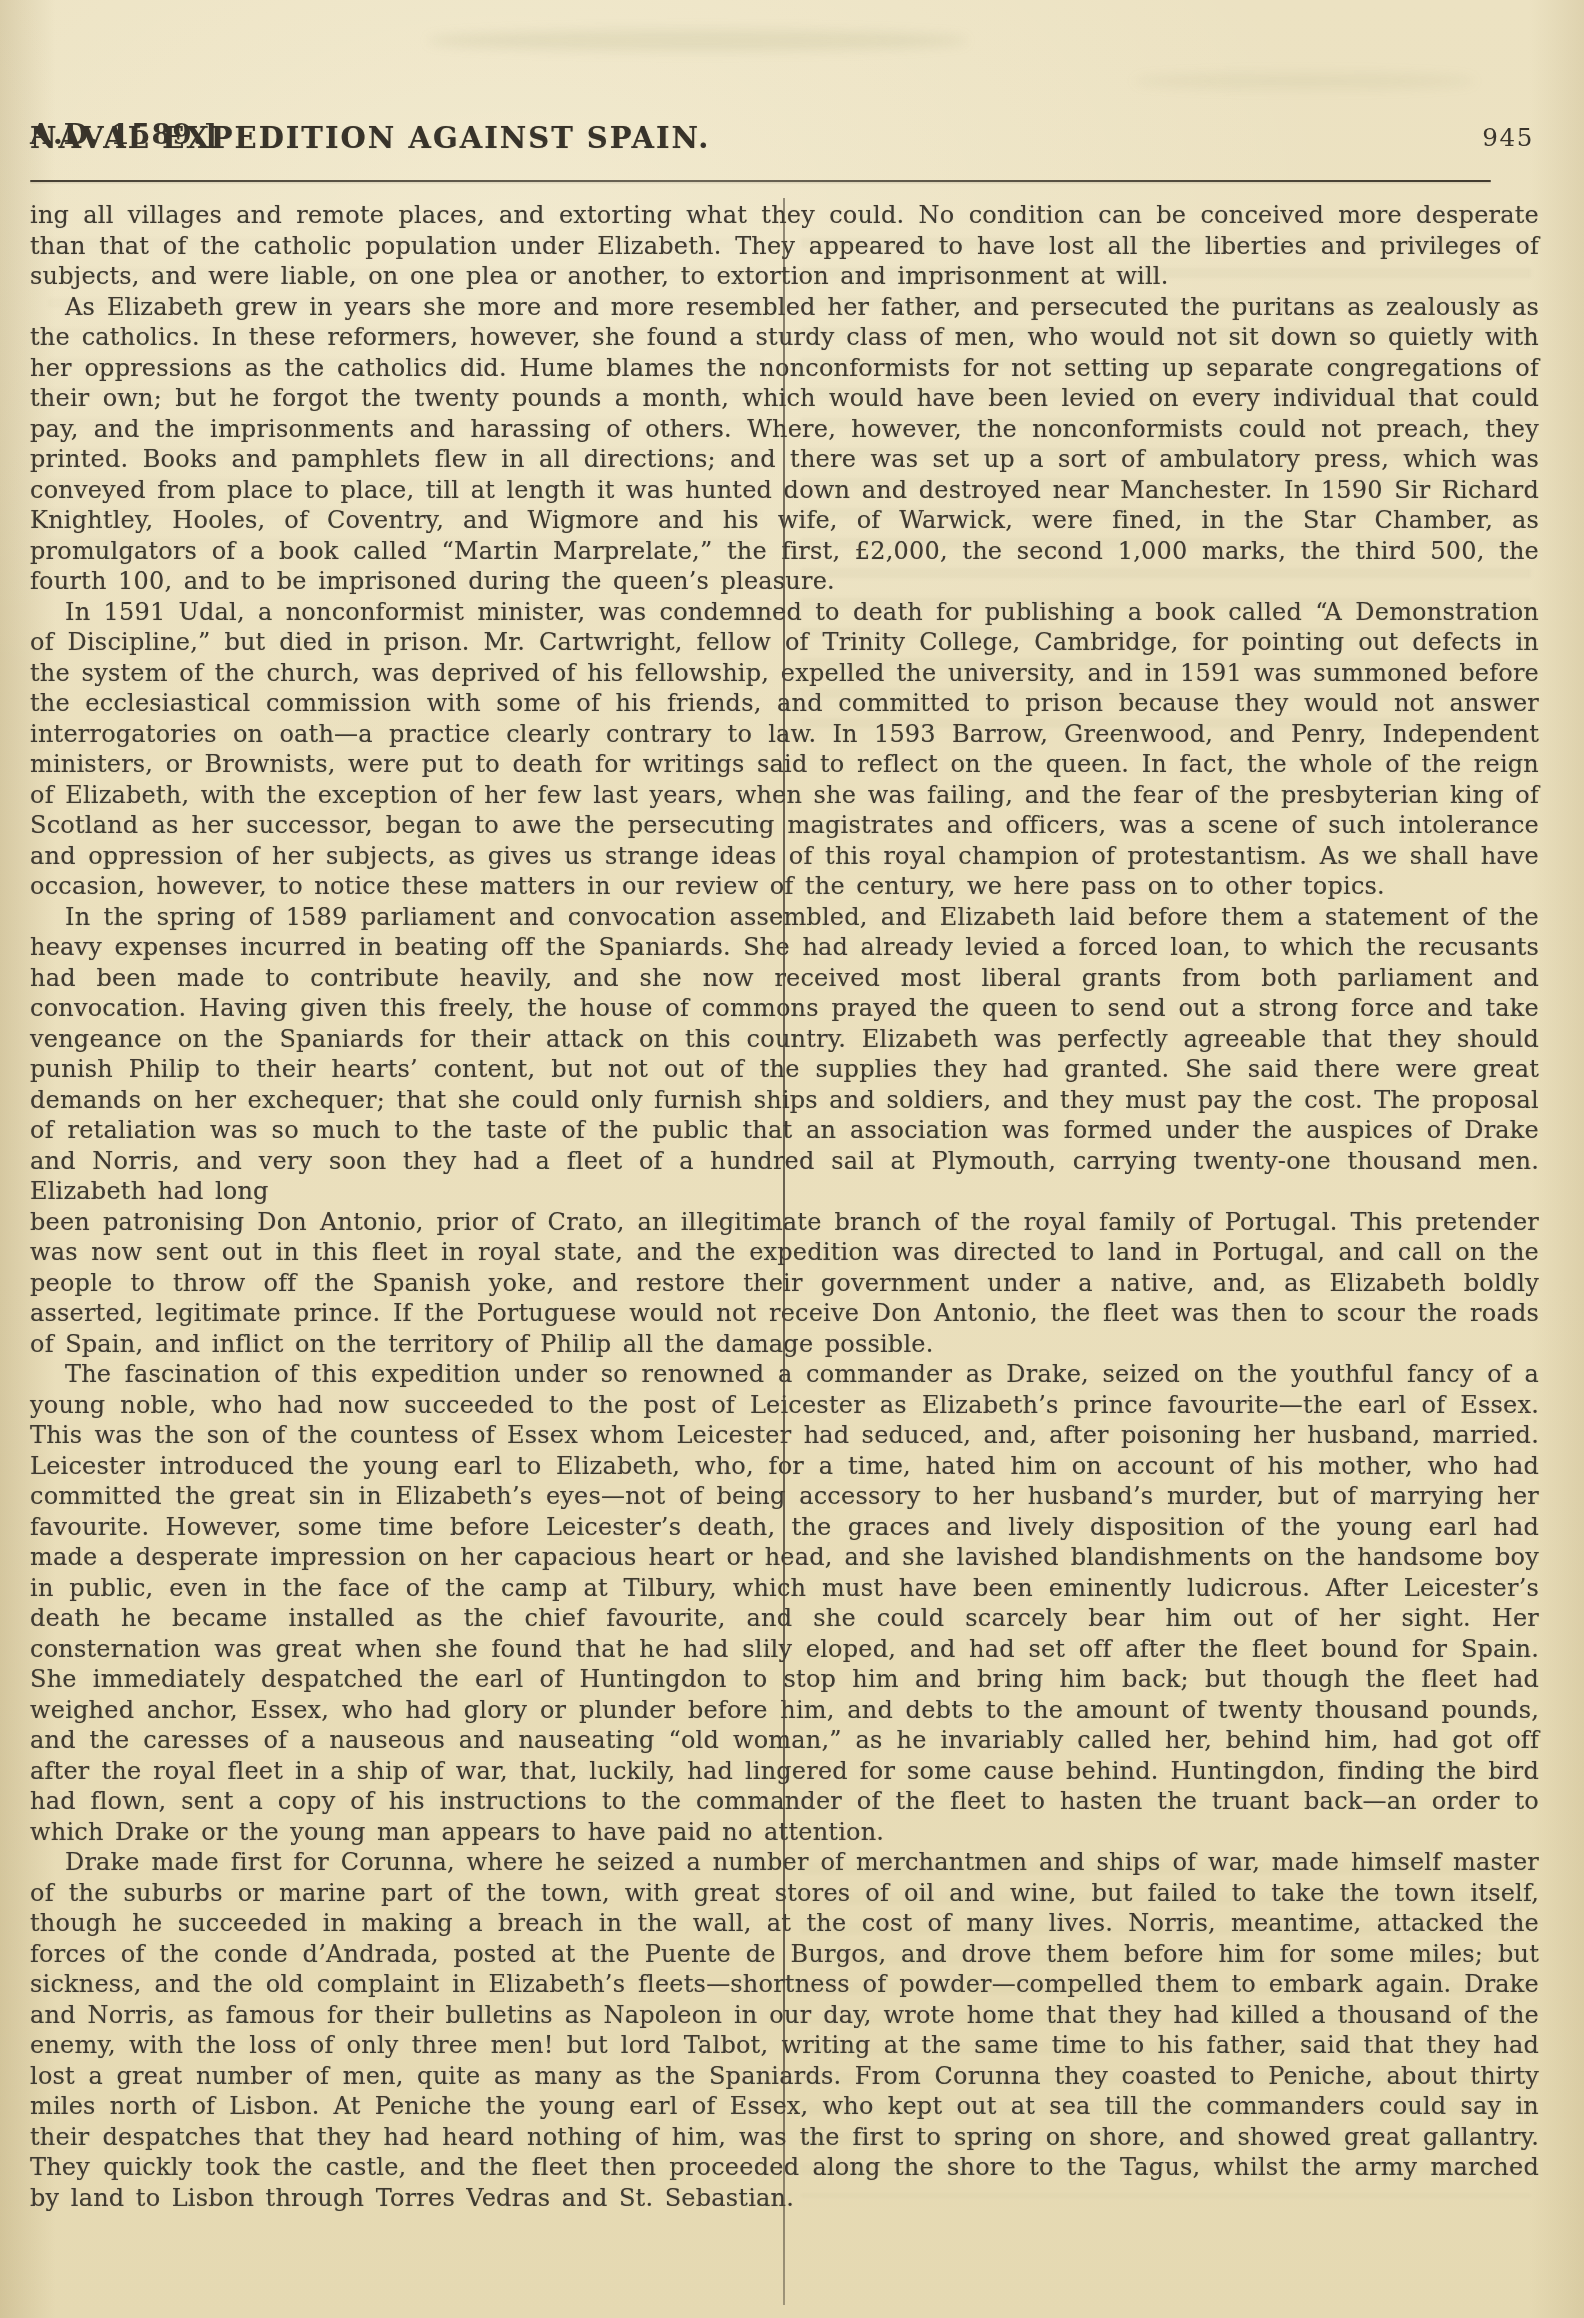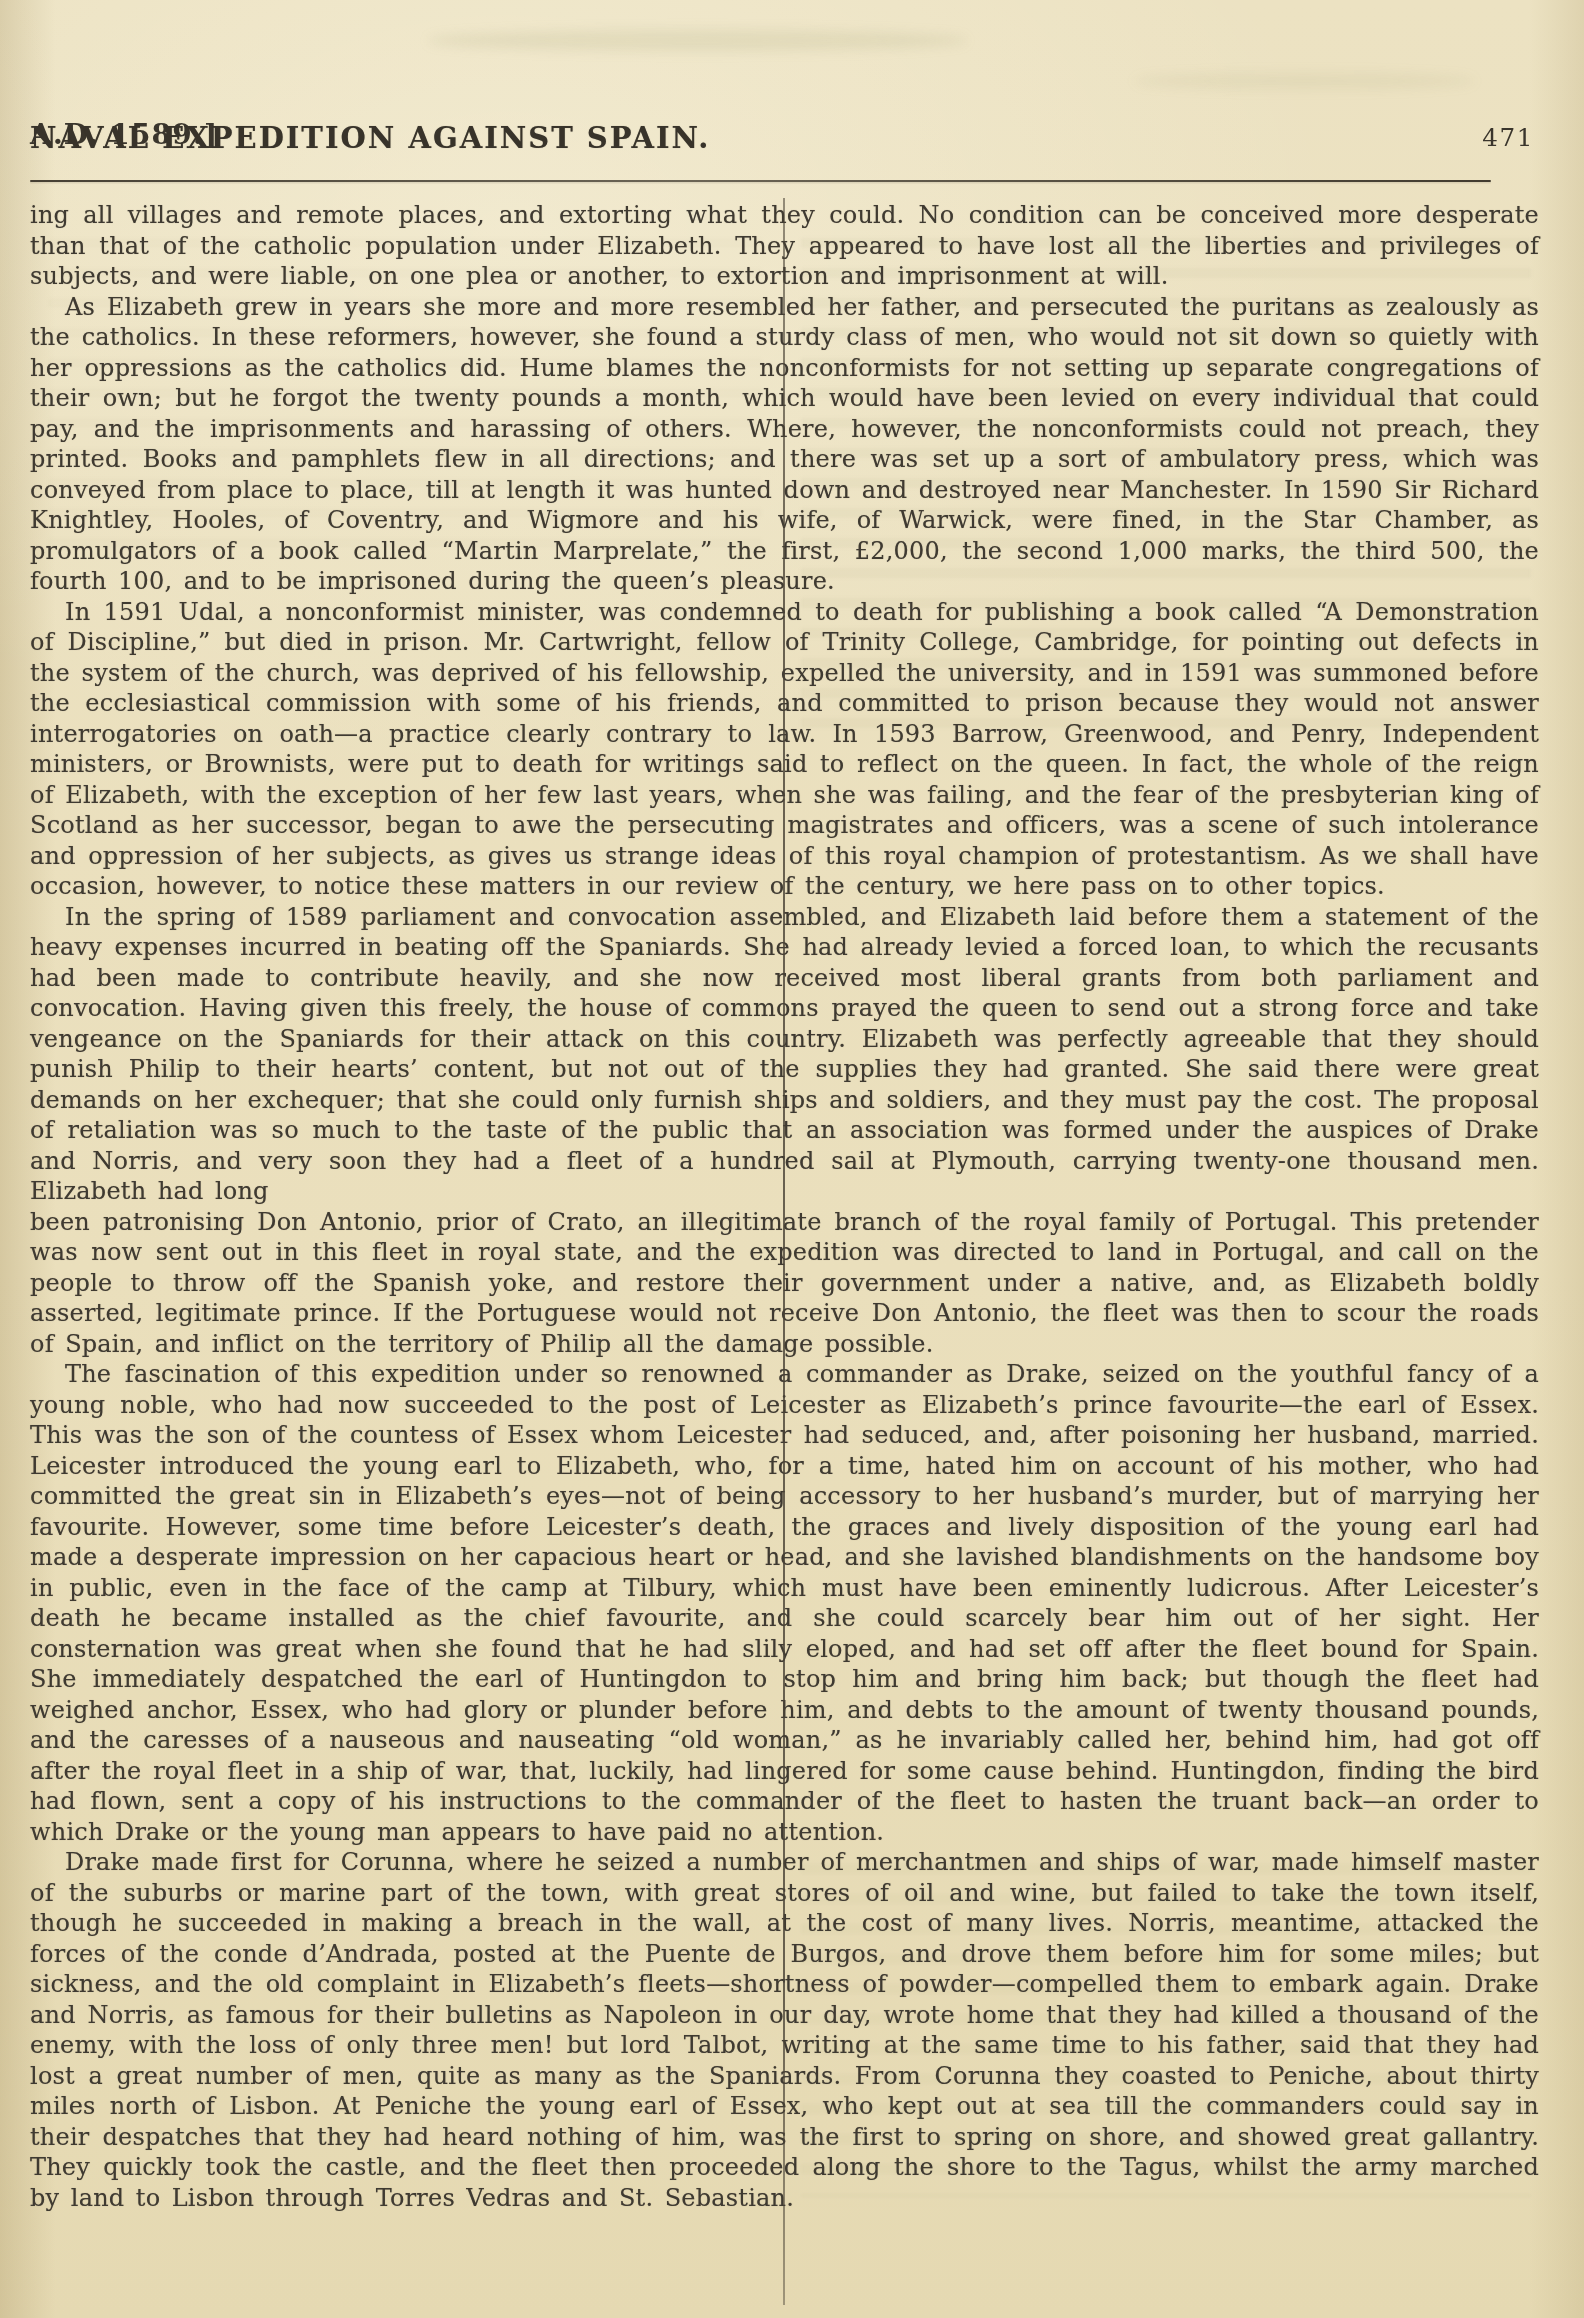--- a/index.html
+++ b/index.html
@@ -58,21 +58,21 @@
 
   <div class="smudge s1"></div>
   <div class="smudge s2"></div>
   <div class="ghost g1"></div>
   <div class="ghost g2"></div>
   <div class="ghost g3"></div>
 
   <div class="header">
     <span class="hdr-left">A.D. 1589.]</span>
     <span class="hdr-title">NAVAL EXPEDITION AGAINST SPAIN.</span>
-    <span class="hdr-num">471</span>
+    <span class="hdr-num">945</span>
   </div>
 
   <div class="rule"></div>
 
   <div class="columns">
     <div class="col">
         <p class="para">ing all villages and remote places, and extorting what they could.  No condition can be conceived more desperate than that of the catholic population under Elizabeth.  They appeared to have lost all the liberties and privileges of subjects, and were liable, on one plea or another, to extortion and imprisonment at will.</p>
         <p class="para indent">As Elizabeth grew in years she more and more resembled her father, and persecuted the puritans as zealously as the catholics.  In these reformers, however, she found a sturdy class of men, who would not sit down so quietly with her oppressions as the catholics did.  Hume blames the nonconformists for not setting up separate congregations of their own; but he forgot the twenty pounds a month, which would have been levied on every individual that could pay, and the imprisonments and harassing of others.  Where, however, the nonconformists could not preach, they printed. Books and pamphlets flew in all directions;  and there was set up a sort of ambulatory press, which was conveyed from place to place, till at length it was hunted down and destroyed near Manchester.  In 1590 Sir Richard Knightley, Hooles, of Coventry, and Wigmore and his wife, of Warwick, were fined, in the Star Chamber, as promulgators of a book called “Martin Marprelate,” the first, £2,000, the second 1,000 marks, the third 500, the fourth 100, and to be imprisoned during the queen’s pleasure.</p>
         <p class="para indent">In 1591 Udal, a nonconformist minister, was condemned to death for publishing a book called “A Demonstration of Discipline,” but died in prison.  Mr. Cartwright, fellow of Trinity College, Cambridge, for pointing out defects in the system of the church, was deprived of his fellowship, expelled the university, and in 1591 was summoned before the ecclesiastical commission with some of his friends, and committed to prison because they would not answer interrogatories on oath—a practice clearly contrary to law.  In 1593 Barrow, Greenwood, and Penry, Independent ministers, or Brownists, were put to death for writings said to reflect on the queen.  In fact, the whole of the reign of Elizabeth, with the exception of her few last years, when she was failing, and the fear of the presbyterian king of Scotland as her successor, began to awe the persecuting magistrates and officers, was a scene of such intolerance and oppression of her subjects, as gives us strange ideas of this royal champion of protestantism.   As we shall have occasion, however, to notice these matters in our review of the century, we here pass on to other topics.</p>
         <p class="para indent">In the spring of 1589 parliament and convocation assembled, and Elizabeth laid before them a statement of the heavy expenses incurred in beating off the Spaniards. She had already levied a forced loan, to which the recusants had been made to contribute heavily, and she now received most liberal grants from both parliament and convocation. Having given this freely, the house of commons prayed the queen to send out a strong force and take vengeance on the Spaniards for their attack on this country.  Elizabeth was perfectly agreeable that they should punish Philip to their hearts’ content, but not out of the supplies they had granted.  She said there were great demands on her exchequer; that she could only furnish ships and soldiers, and they must pay the cost.  The proposal of retaliation was so much to the taste of the public that an association was formed under the auspices of Drake and Norris, and very soon they had a fleet of a hundred sail at Plymouth, carrying twenty-one thousand men.  Elizabeth had long</p>

